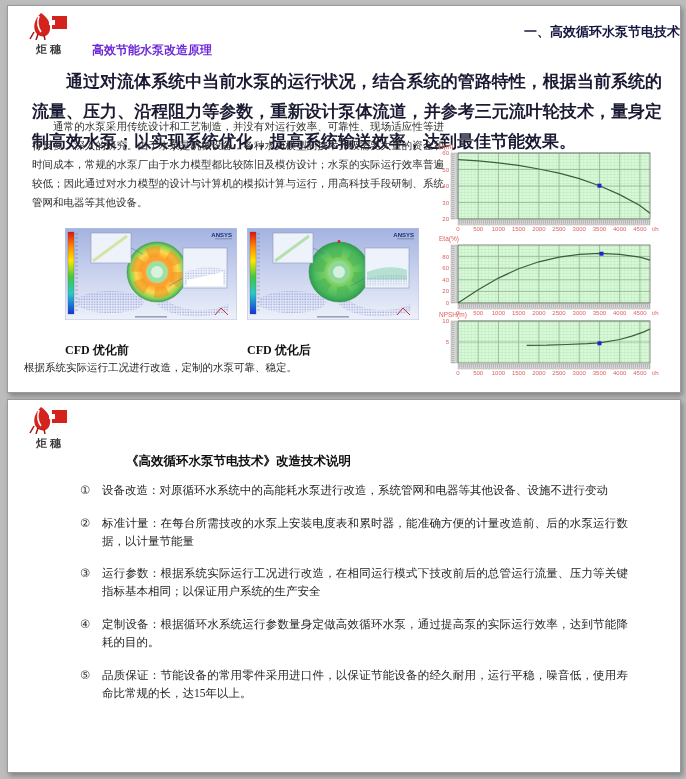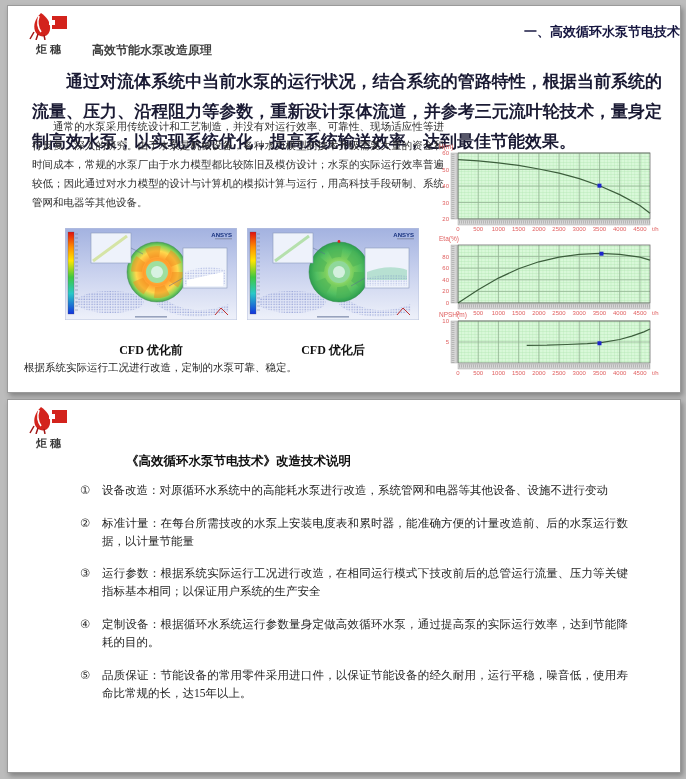--- a/index.html
+++ b/index.html
@@ -6,27 +6,27 @@
   .stage{position:relative;width:686px;height:779px;background:#bcbcbc;overflow:hidden;
          font-family:"Liberation Sans",sans-serif;}
   .page{position:absolute;left:7px;width:672px;background:#ffffff;border:1px solid #9a9a9a;
         box-shadow:2px 3px 5px rgba(0,0,0,.3);}
   #page1{top:5px;height:386px;}
   #page2{top:399px;height:372px;}
   .logo{position:absolute;left:16px;top:6px;width:52px;text-align:center;}
   .logo-text{display:block;font-size:11px;font-weight:bold;color:#3a3a3a;letter-spacing:3px;margin-top:-2px;font-family:Liberation Serif, serif;}
   .p1-title{position:absolute;left:0;right:0;top:17px;text-align:right;font-weight:bold;
             font-size:13px;color:#15153f;}
-  .p1-subtitle{position:absolute;left:84px;top:36px;font-size:12px;font-weight:bold;color:#404040;}
+  .p1-subtitle{position:absolute;left:84px;top:36px;font-size:12px;font-weight:bold;color:#6d28d9;}
   .p1-para1{position:absolute;left:24px;top:61px;width:630px;font-size:17px;font-weight:bold;
             color:#1a1a33;line-height:1.75;text-indent:2em;text-align:justify;}
   .p1-para2{position:absolute;left:24px;top:112px;width:412px;font-size:10.5px;color:#2e2e2e;
             line-height:1.8;text-indent:2em;text-align:justify;font-family:"Liberation Serif",serif;}
   .cfd{position:absolute;top:222px;width:172px;height:92px;}
-  .cfd-cap{position:absolute;top:336px;width:172px;text-align:center;font-weight:bold;
+  .cfd-cap{position:absolute;top:336px;width:172px;font-weight:bold;
            font-size:12px;color:#111;font-family:"Liberation Serif",serif;}
   .p1-footer{position:absolute;left:16px;top:355px;font-size:10.5px;color:#262626;
              font-family:"Liberation Serif",serif;}
   .chart{position:absolute;left:430px;}
   .p2-title{position:absolute;left:118px;top:53px;font-size:12.5px;font-weight:bold;color:#0d0d0d;}
   .p2-items{position:absolute;left:72px;top:82px;width:548px;display:flex;flex-direction:column;
             gap:15px;font-size:11.5px;line-height:1.55;color:#1f1f1f;
             font-family:"Liberation Serif",serif;}
   .item{display:flex;}
   .item .num{flex:none;width:22px;}

